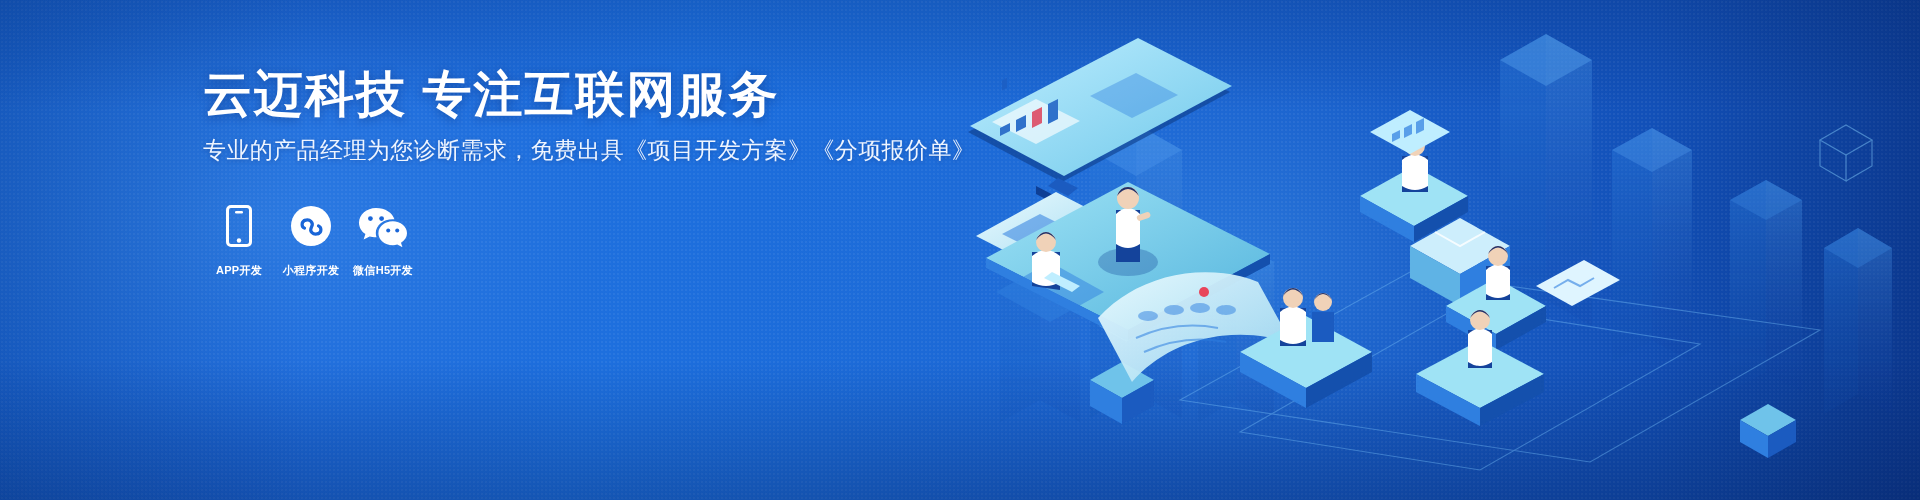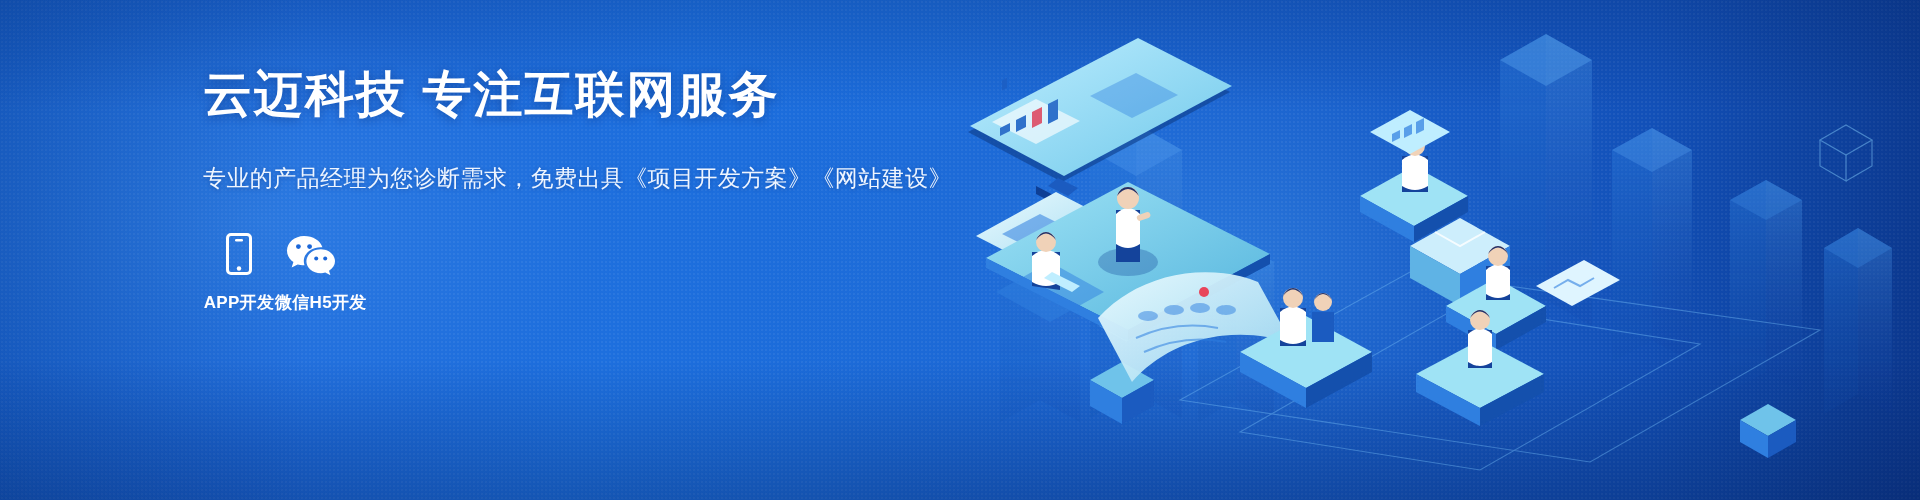--- a/index.html
+++ b/index.html
@@ -73,21 +73,21 @@
     z-index: 5;
   }
   .headline {
     font-size: 49px;
     line-height: 1.08;
     font-weight: bold;
     color: #ffffff;
     letter-spacing: 2px;
     white-space: nowrap;
     text-shadow: 0 2px 10px rgba(4,30,92,0.35);
-    margin: 0 0 40px 0;
+    margin: 0 0 12px 0;
   }
   .subline {
     font-size: 23px;
     line-height: 34px;
     color: #eef5ff;
     letter-spacing: 0.4px;
     white-space: nowrap;
     text-shadow: 0 1px 4px rgba(4,30,92,0.30);
   }
 
@@ -105,21 +105,21 @@
   }
   .service .ico {
     height: 46px;
     display: flex;
     align-items: center;
     justify-content: center;
     margin-bottom: 14px;
   }
   .service .ico svg { display: block; }
   .service .slabel {
-    font-size: 17px;
+    font-size: 11px;
     font-weight: bold;
     color: #ffffff;
     white-space: nowrap;
     letter-spacing: 0.3px;
   }
 
   
   .illus {
     position: absolute;
     right: 0; top: 0;
@@ -354,35 +354,46 @@
       </g>
     </svg>
   </div>
 
   <div class="vignette"></div>
 
   <div class="content">
 
     <h1 class="headline">云迈科技 专注互联网服务</h1>
 
-    <div class="subline">专业的产品经理为您诊断需求，免费出具《项目开发方案》《网站建设》</div>
+    <div class="subline">专业的产品经理为您诊断需求，免费出具《项目开发方案》《分项报价单》</div>
 
     <div class="services">
 
       <div class="service">
         <div class="ico">
           <svg width="26" height="42" viewBox="0 0 26 42" xmlns="http://www.w3.org/2000/svg">
             <rect x="1.5" y="1.5" width="23" height="39" rx="3.5" fill="none" stroke="#ffffff" stroke-width="3"></rect>
             <rect x="9" y="6" width="8" height="2.6" rx="1.3" fill="#ffffff"></rect>
             <circle cx="13" cy="35.5" r="2.2" fill="#ffffff"></circle>
           </svg>
         </div>
         <div class="slabel">APP开发</div>
       </div>
 
+      <div class="service">
+        <div class="ico">
+          <svg width="42" height="42" viewBox="0 0 42 42" xmlns="http://www.w3.org/2000/svg">
+            <circle cx="21" cy="21" r="20" fill="#ffffff"></circle>
+            <path d="M14.5 15.5 c5.5 -2 9.5 2 7 6.5 c-2.5 4.5 1.5 8.5 7 6.5" fill="none" stroke="#1a66d8" stroke-width="3.2" stroke-linecap="round"></path>
+            <path d="M14.5 15.5 c-3.2 1.6 -3.2 6.2 0 7.6" fill="none" stroke="#1a66d8" stroke-width="3.2" stroke-linecap="round"></path>
+            <path d="M28.5 28.5 c3.2 -1.6 3.2 -6.2 0 -7.6" fill="none" stroke="#1a66d8" stroke-width="3.2" stroke-linecap="round"></path>
+          </svg>
+        </div>
+        <div class="slabel">小程序开发</div>
+      </div>
 
       <div class="service">
         <div class="ico">
           <svg width="50" height="42" viewBox="0 0 50 42" xmlns="http://www.w3.org/2000/svg">
             <path d="M18 3 C 8.6 3 1 9.6 1 17.7 c0 4.6 2.5 8.7 6.4 11.4 l-1.8 5.4 l6.1 -3.1
                      c1.7 .5 3.5 .8 5.3 .8 c.5 0 1 0 1.5 -.05 C18 30.6 17.8 29.4 17.8 28.1
                      C17.8 20.4 25.3 14.2 34.6 14.2 c.6 0 1.2 .03 1.8 .08 C34.6 7.8 27 3 18 3 Z" fill="#ffffff"></path>
             <circle cx="12.4" cy="13.6" r="2.4" fill="#1a66d8"></circle>
             <circle cx="23.6" cy="13.6" r="2.4" fill="#1a66d8"></circle>
             <path d="M49 28.3 c0 -6.6 -6.4 -12 -14.3 -12 c-7.9 0 -14.3 5.4 -14.3 12

